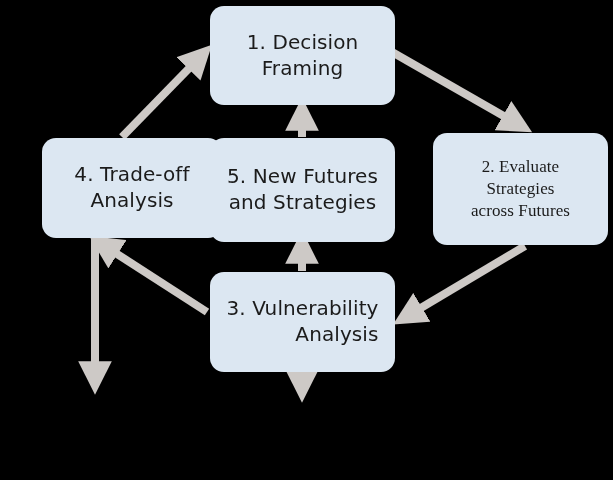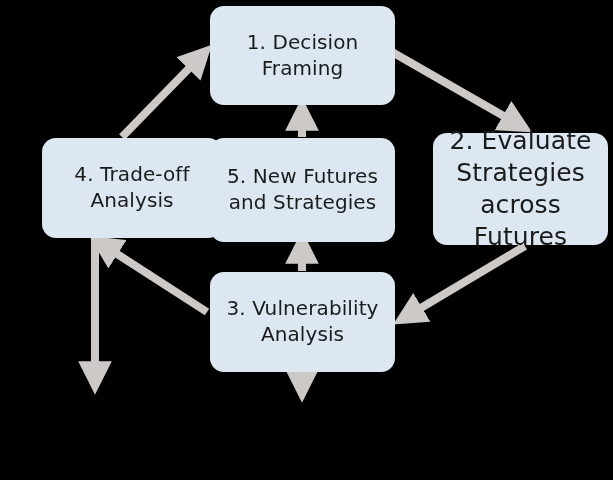--- a/index.html
+++ b/index.html
@@ -40,22 +40,22 @@
     line-height: 1.28;
     font-weight: 500;
     letter-spacing: 0.1px;
     padding: 8px 8px;
     white-space: pre-line;
     z-index: 2;
   }
   #node-decision-framing { left: 210px; top: 6px;   width: 185px; height: 99px; }
   #node-tradeoff         { left: 5px;   top: 138px; width: 180px; height: 100px; margin-left: 37px; }
   #node-new-futures      { left: 210px; top: 138px; width: 185px; height: 104px; }
-  #node-evaluate         { left: 433px; top: 133px; width: 175px; height: 112px; font-size: 25px; }
-  #node-vulnerability    { left: 210px; top: 272px; width: 185px; height: 100px; }
+  #node-evaluate         { left: 433px; top: 133px; width: 175px; height: 112px; font-size: 17px; font-family: Liberation Serif, serif; }
+  #node-vulnerability    { left: 210px; top: 272px; width: 185px; height: 100px; text-align: right; }
 </style>
 </head>
 <body>
 
 <div id="diagram-root">
 
   <svg id="arrow-layer" viewBox="0 0 613 480">
     <defs>
       <marker id="arrowhead" markerWidth="4.2" markerHeight="4.2" refX="2.6" refY="2.1" orient="auto" markerUnits="strokeWidth">
         <path d="M0,0 L4.2,2.1 L0,4.2 Z" fill="#cdc9c6"></path>

